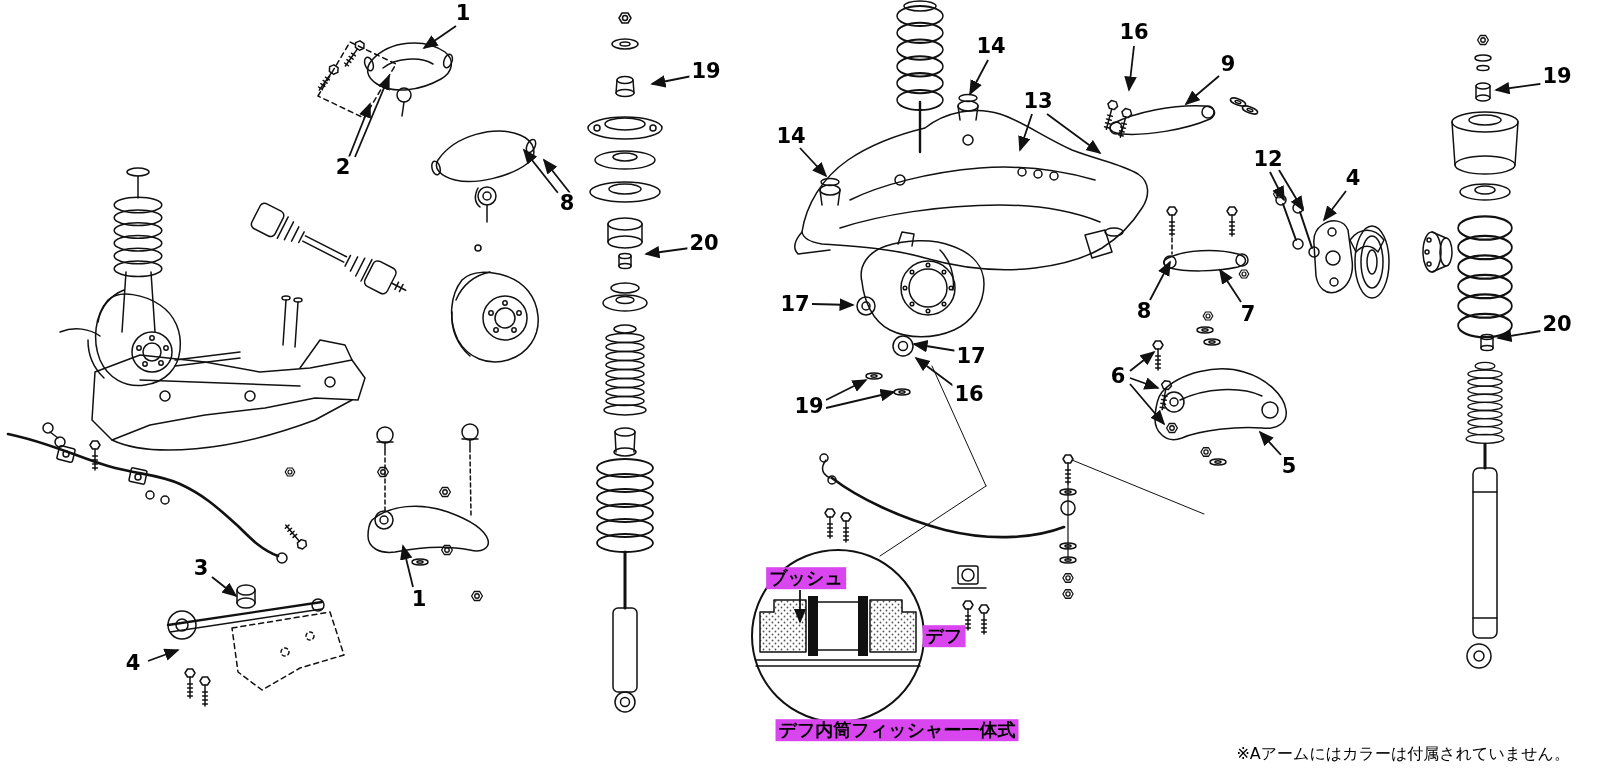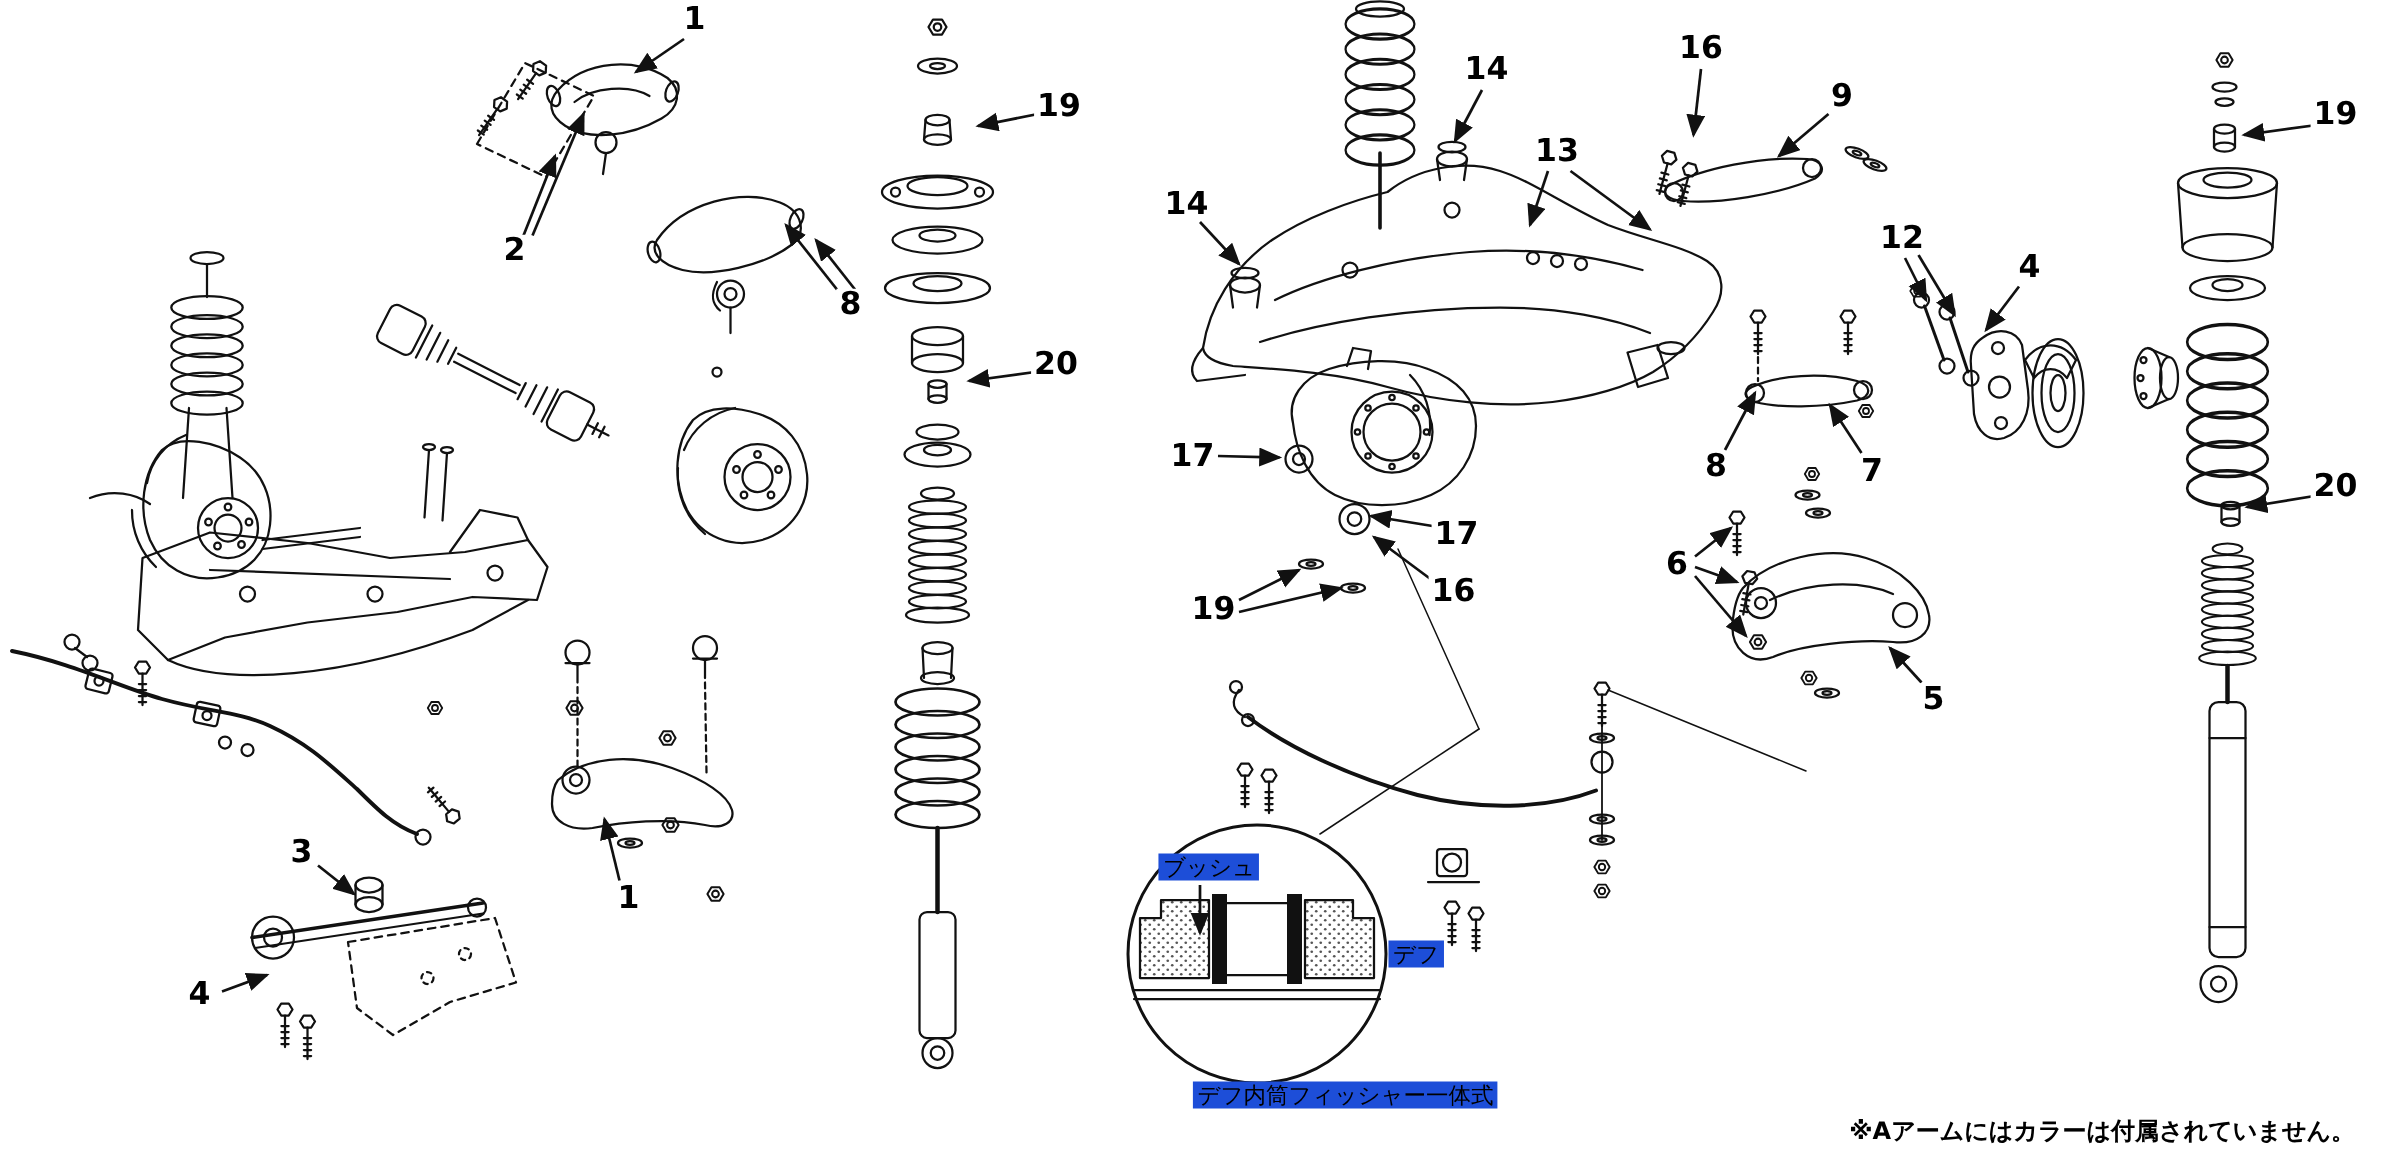--- a/index.html
+++ b/index.html
@@ -8,26 +8,26 @@
     font-family:"DejaVu Sans","Liberation Sans",sans-serif;overflow:hidden;
   }
   .art{position:absolute;left:0;top:0;width:1600px;height:769px;}
   .callout{
     position:absolute;transform:translate(-50%,-50%);
     font-weight:bold;font-size:21px;color:#000;line-height:1;
     background:#fff;padding:0 2px;
   }
   .jp{
     position:absolute;transform:translate(-50%,-50%);
-    font-weight:normal;font-size:15px;color:#000;background:#1d4ed8;
+    font-weight:bold;font-size:18px;color:#000;background:#d946ef;
     padding:0 3px;white-space:nowrap;line-height:1.2;
   }
   .footnote{
     position:absolute;right:30px;top:744px;
-    font-weight:bold;font-size:16px;color:#000;white-space:nowrap;
+    font-weight:normal;font-size:16px;color:#000;white-space:nowrap;
   }
 </style>
 </head>
 <body>
 
 <div class="stage">
 
 <svg class="art" viewBox="0 0 1600 769" xmlns="http://www.w3.org/2000/svg">
   <defs>
     <marker id="ah" markerWidth="10" markerHeight="10" refX="7.5" refY="3.5" orient="auto">

